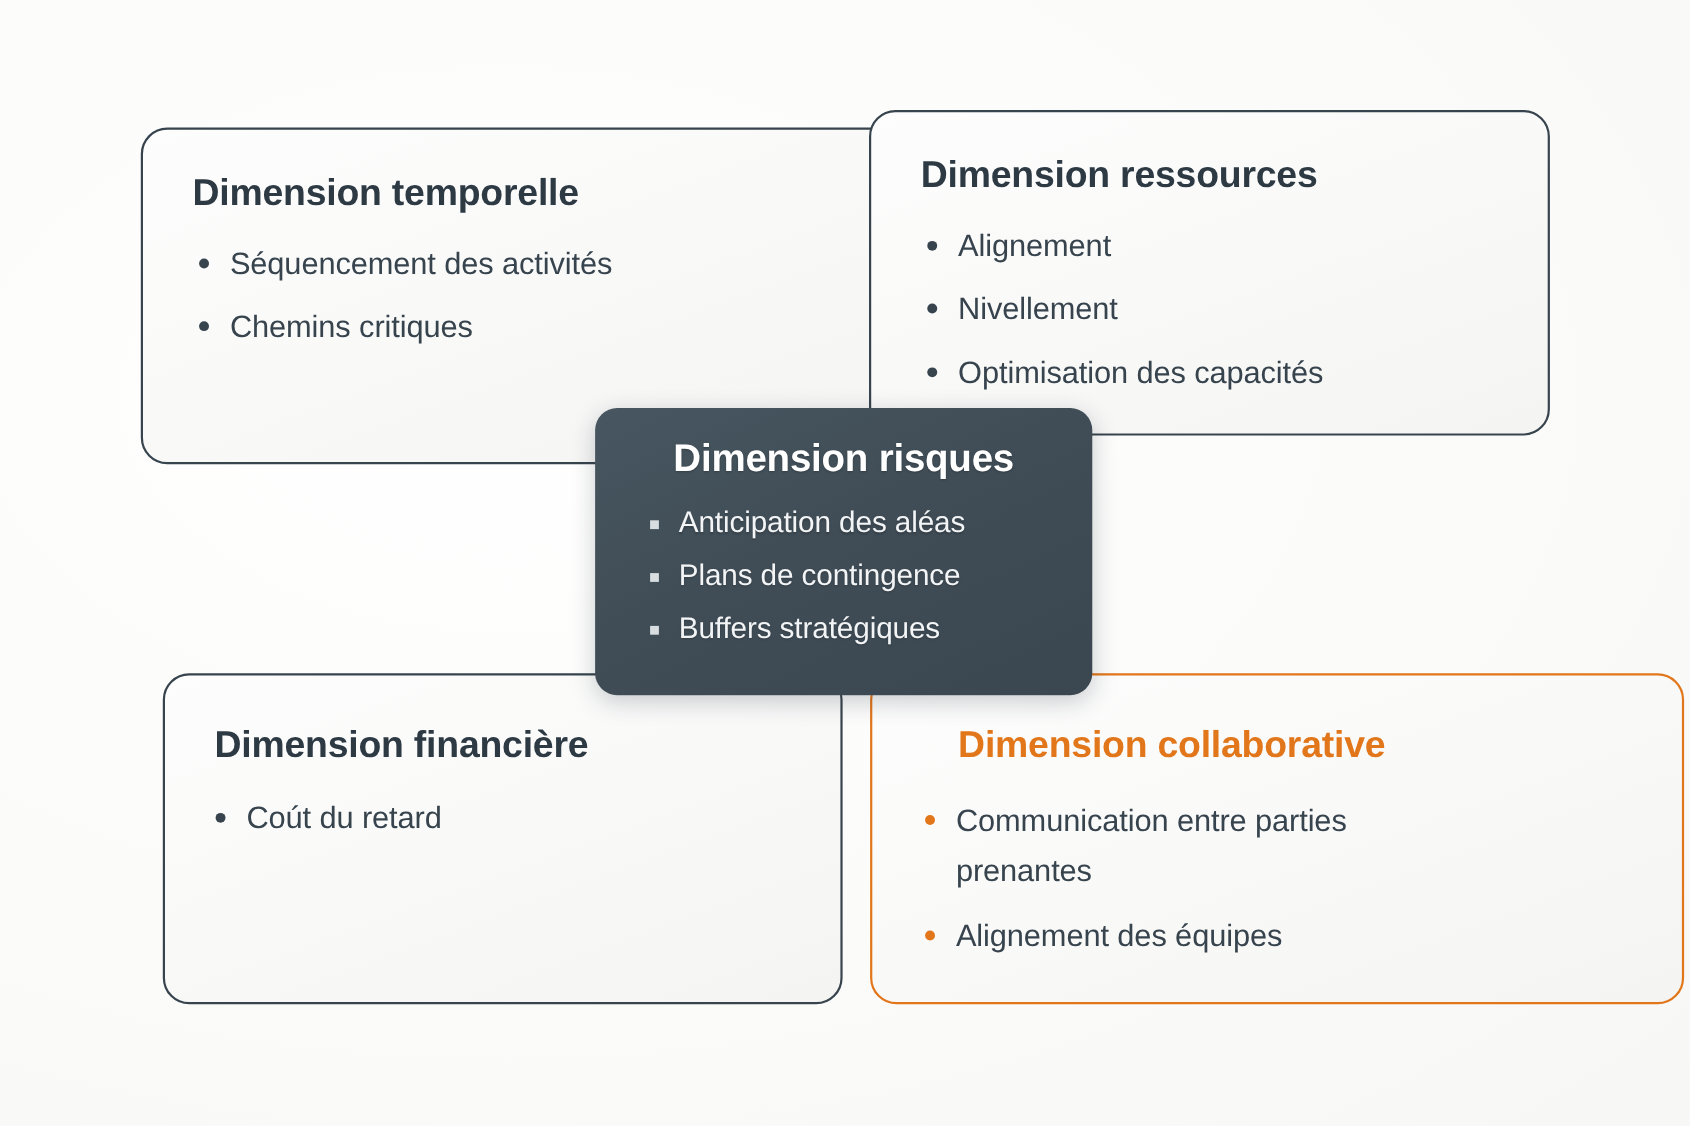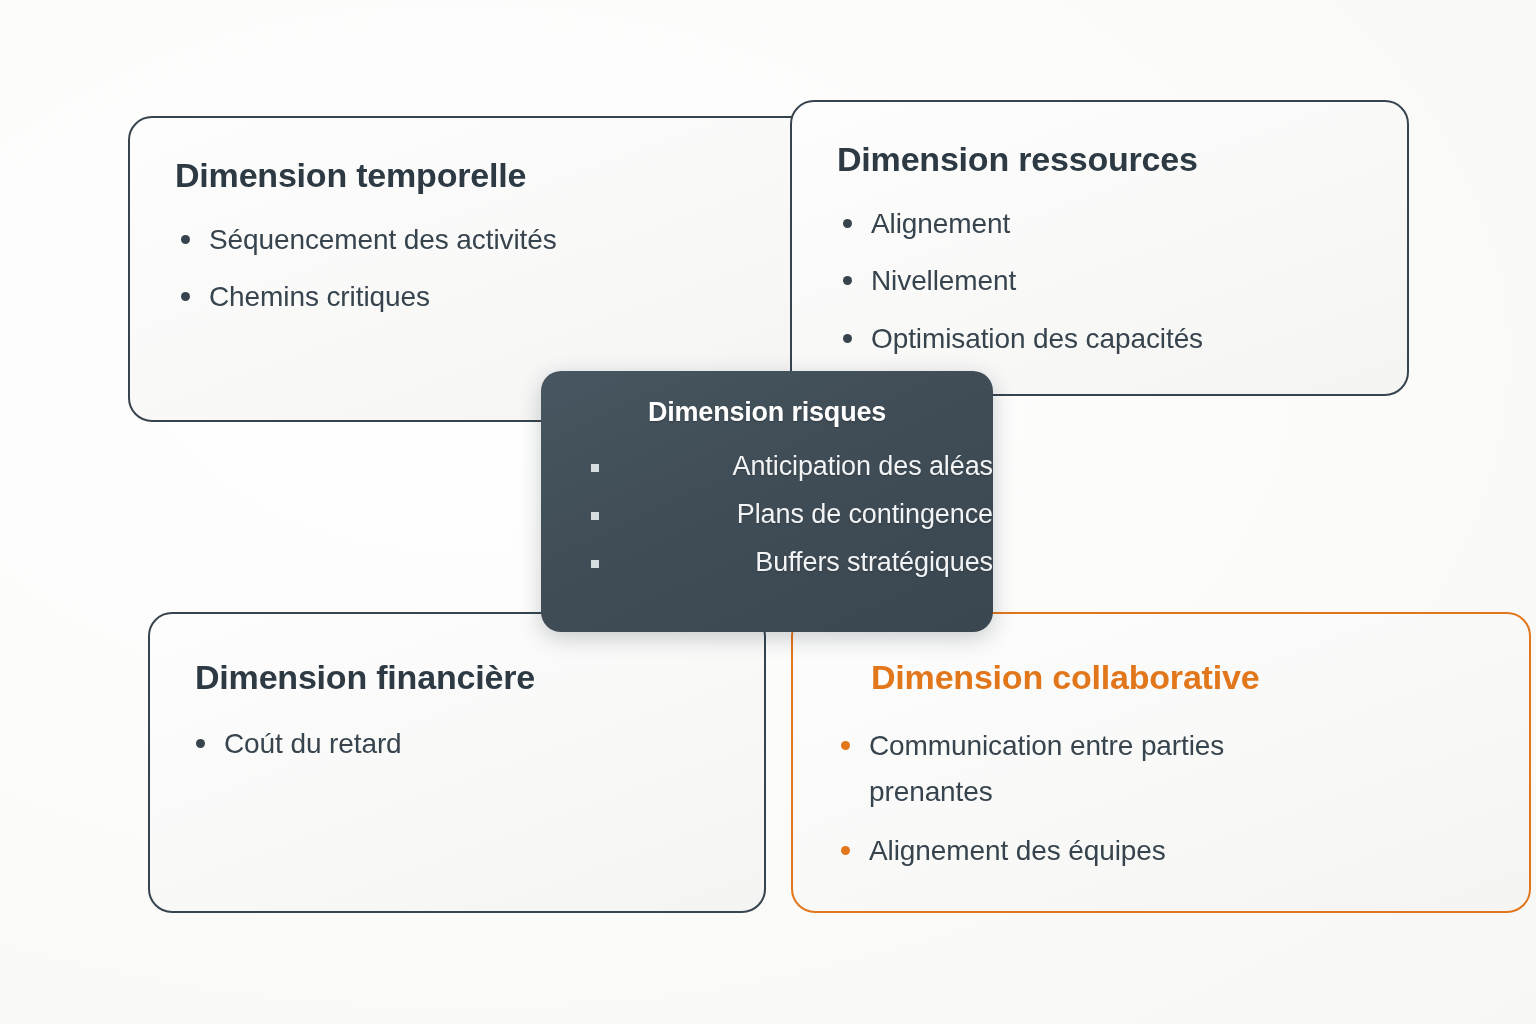--- a/index.html
+++ b/index.html
@@ -108,28 +108,27 @@
     top: 371px;
     width: 452px;
     height: 261px;
     border-radius: 20px;
     background: linear-gradient(155deg, #475660 0%, #404d57 45%, #3a4751 100%);
     box-shadow: 0 6px 22px rgba(25, 35, 45, 0.22);
     z-index: 5;
   }
   #card-risques .card-title {
     color: #ffffff;
-    font-size: 27px;
+    font-size: 35px;
     text-align: center;
     margin: 26px 0 0 0;
     text-shadow: 0 1px 2px rgba(0,0,0,0.25);
   }
   #card-risques .bullets {
-    margin: 18px 0 0 48px;
-    text-align: right;
+    margin: 18px 16px 0 48px;
   }
   #card-risques .bullets li {
     color: #f2f4f5;
     font-size: 27px;
     line-height: 1.55;
     padding-left: 28px;
     margin-bottom: 6px;
     text-shadow: 0 1px 2px rgba(0,0,0,0.22);
   }
   #card-risques .bullets li .bullet-dot {

